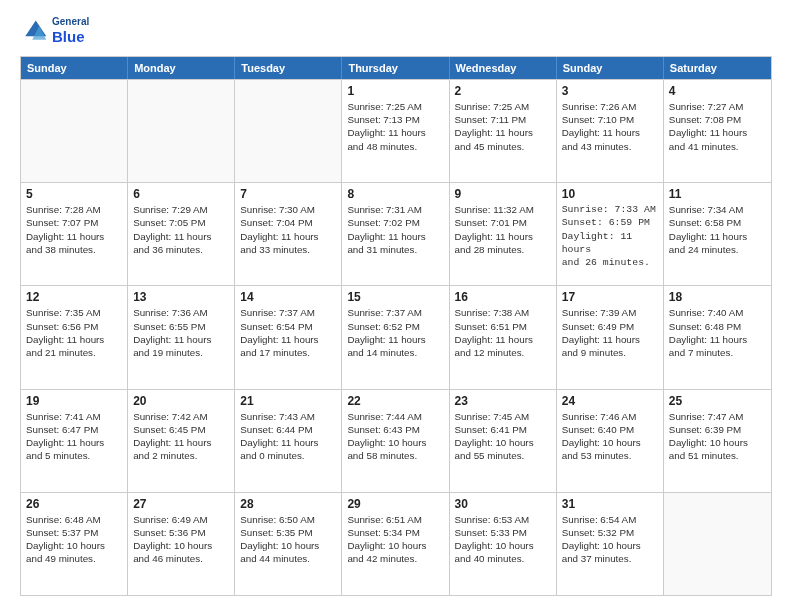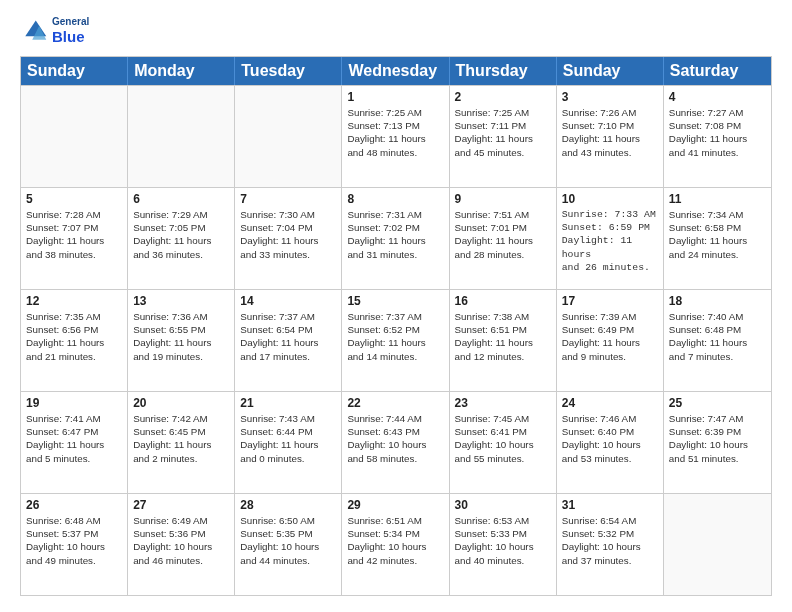--- a/index.html
+++ b/index.html
@@ -51,21 +51,21 @@
       flex-direction: column;
       border: 1px solid #ccc;
     }
     .cal-header-row {
       display: grid;
       grid-template-columns: repeat(7, 1fr);
       background: #2a6db5;
     }
     .cal-header-cell {
       color: #fff;
-      font-size: 16px;
+      font-size: 11px;
       font-weight: bold;
       padding: 5px 6px;
       text-align: left;
       border-right: 1px solid #4a8dd5;
     }
     .cal-header-cell:last-child { border-right: none; }
     .cal-body {
       display: flex;
       flex-direction: column;
       flex: 1;
@@ -119,22 +119,22 @@
       <div class="month-title"></div>
       <div class="location"></div>
     </div>
   </div>
 
   <div class="calendar">
     <div class="cal-header-row">
       <div class="cal-header-cell">Sunday</div>
       <div class="cal-header-cell">Monday</div>
       <div class="cal-header-cell">Tuesday</div>
+      <div class="cal-header-cell">Thursday</div>
       <div class="cal-header-cell">Wednesday</div>
-      <div class="cal-header-cell">Thursday</div>
       <div class="cal-header-cell">Sunday</div>
       <div class="cal-header-cell">Saturday</div>
     </div>
     <div class="cal-body" id="cal-body">
     <div class="cal-row">
           <div class="cal-cell empty"></div>
           <div class="cal-cell empty"></div>
           <div class="cal-cell empty"></div>
           <div class="cal-cell">
             <div class="day-number">1</div>
@@ -189,21 +189,21 @@
           </div>
           <div class="cal-cell">
             <div class="day-number">8</div>
             <div class="day-info" style="white-space: pre-line;">Sunrise: 7:31 AM
 Sunset: 7:02 PM
 Daylight: 11 hours
 and 31 minutes.</div>
           </div>
           <div class="cal-cell">
             <div class="day-number">9</div>
-            <div class="day-info" style="white-space: pre-line;">Sunrise: 7:51 AM
+            <div class="day-info" style="white-space: pre-line;">Sunrise: 11:32 AM
 Sunset: 7:01 PM
 Daylight: 11 hours
 and 28 minutes.</div>
           </div>
           <div class="cal-cell">
             <div class="day-number">10</div>
             <div class="day-info" style="white-space: pre-line; font-family: Liberation Mono, monospace;">Sunrise: 7:33 AM
 Sunset: 6:59 PM
 Daylight: 11 hours
 and 26 minutes.</div>

